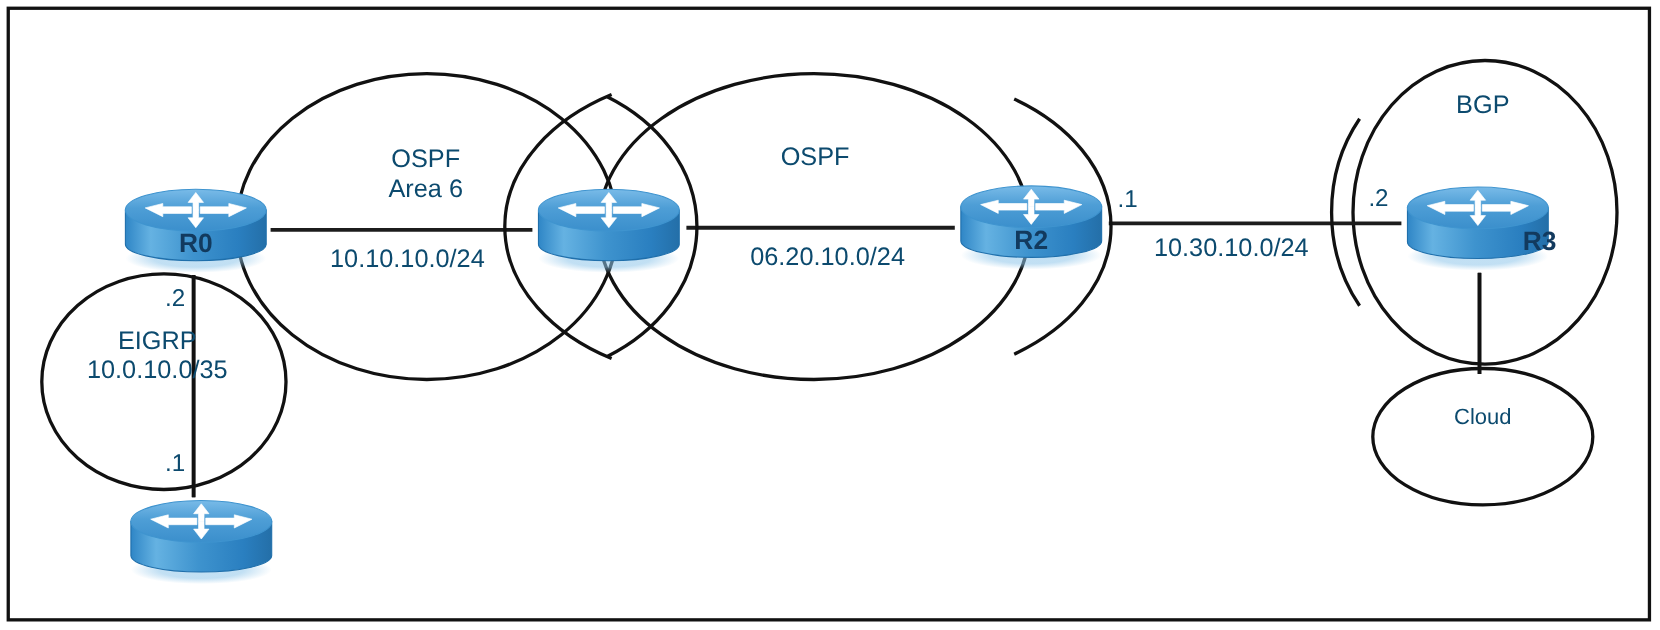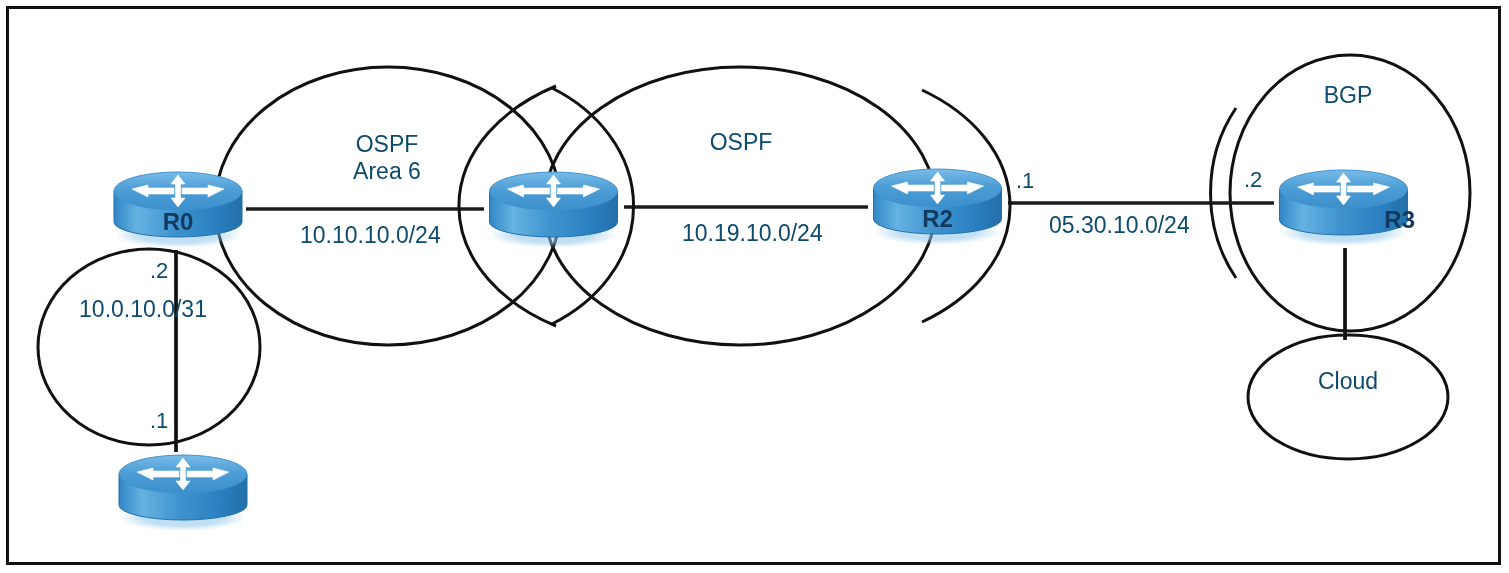--- a/index.html
+++ b/index.html
@@ -59,21 +59,21 @@
     font-size: 23px;
     text-align: center;
   }
   .net-label {
     font-size: 23px;
   }
   .iface-label {
     font-size: 22px;
   }
   .cloud-label {
-    font-size: 23px;
+    font-size: 20px;
     text-align: center;
     line-height: 1.35;
   }
   .router-name {
     position: absolute;
     width: 100%;
     text-align: center;
     font-size: 24px;
     font-weight: bold;
     color: #123a5e;
@@ -152,34 +152,35 @@
   <div class="lbl domain-label" style="left:301px; top:131px; width:172px;">
     <div>OSPF</div>
     <div>Area 6</div>
   </div>
 
   <div class="lbl domain-label" style="left:655px; top:129px; width:172px;">
     <div>OSPF</div>
   </div>
 
   <div class="lbl domain-label" style="left:30px; top:296px; width:226px;">
-    <div>10.0.10.0/31</div>
+    <div>EIGRP</div>
+    <div>10.0.10.0/35</div>
   </div>
 
   <div class="lbl domain-label" style="left:1262px; top:82px; width:172px;">
     <div>BGP</div>
   </div>
 
   <div class="lbl cloud-label" style="left:1248px; top:366px; width:200px;">
     <div>Cloud</div>
   </div>
 
   <div class="lbl net-label" style="left:289px; top:222px;margin-left:11px;">10.10.10.0/24</div>
-  <div class="lbl net-label" style="left:682px; top:220px;">10.19.10.0/24</div>
-  <div class="lbl net-label" style="left:1049px; top:212px;">05.30.10.0/24</div>
+  <div class="lbl net-label" style="left:682px; top:220px;">06.20.10.0/24</div>
+  <div class="lbl net-label" style="left:1049px; top:212px;">10.30.10.0/24</div>
 
   <div class="lbl iface-label" style="left:150px; top:258px;">.2</div>
   <div class="lbl iface-label" style="left:150px; top:408px;">.1</div>
   <div class="lbl iface-label" style="left:1016px; top:168px;">.1</div>
   <div class="lbl iface-label" style="left:1244px; top:167px;">.2</div>
 
   <div class="router-name" style="left:108px; top:208px; width:140px;">R0</div>
   <div class="router-name" style="left:866px; top:205px; width:143px;">R2</div>
   <div class="router-name" style="left:1272px; top:206px; width:143px;text-align:right;">R3</div>
 

